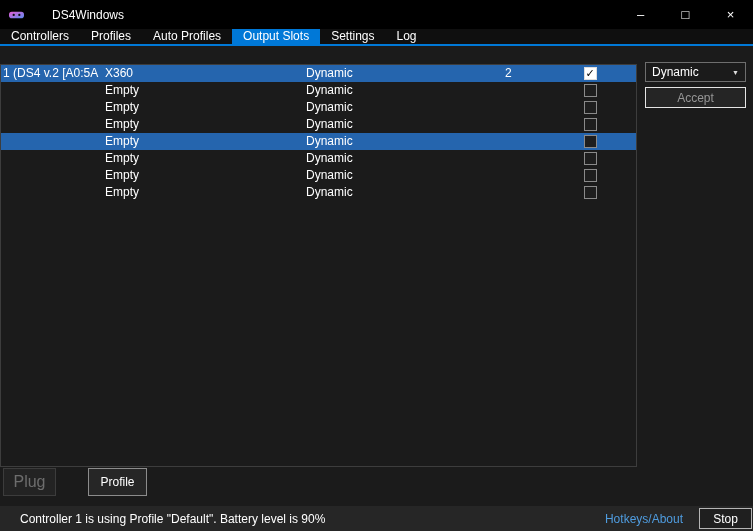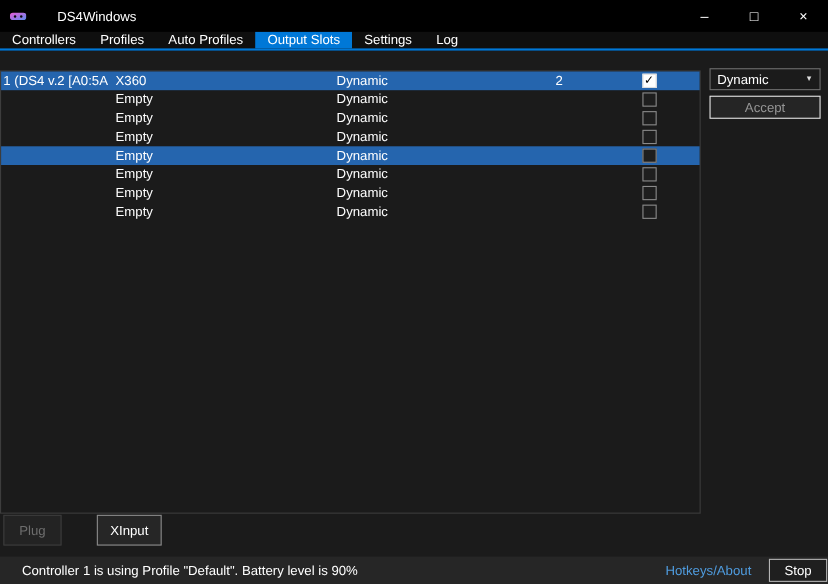--- a/index.html
+++ b/index.html
@@ -28,21 +28,21 @@
   .td.c3 { padding-left:6px; }
   .td.c4 { padding-left:5px; }
   .td.c5 { display:flex; justify-content:center; align-items:center; }
   .checkbox { width:13px; height:13px; border:1px solid #8a8a8a; background:#1e1e1e; display:flex; align-items:center; justify-content:center; font-size:11px; line-height:11px; color:#000; }
   .checkbox.checked { background:#fff; border-color:#ddd; }
 
   .dropdown { position:absolute; left:645px; top:62px; width:101px; height:20px; border:1px solid #6e6e6e; background:#1b1b1b; display:flex; align-items:center; font-size:12px; padding-left:6px; cursor:default; }
   .dropdown .arrow { margin-left:auto; font-size:7px; color:#ddd; padding-right:6px; }
   .accept { position:absolute; left:645px; top:87px; width:101px; height:21px; background:#252525; border:1px solid #e5e5e5; color:#969696; font-size:12px; }
 
-  .plug { position:absolute; left:3px; top:468px; width:53px; height:28px; background:#232323; border:1px solid #3c3c3c; color:#6d6d6d; font-size:12px; }
+  .plug { position:absolute; left:3px; top:468px; width:53px; height:28px; background:#232323; border:1px solid #3c3c3c; color:#6d6d6d; font-size:16px; }
   .unplug { position:absolute; left:88px; top:468px; width:59px; height:28px; background:#262626; border:1px solid #8c8c8c; color:#fff; font-size:12px; }
 
   .statusbar { position:absolute; left:0; top:506px; width:753px; height:25px; background:#262626; display:flex; align-items:center; padding-left:20px; font-size:12px; }
   .status-msg { color:#fff; white-space:nowrap; }
   .link { color:#4f9cdf; margin-left:auto; white-space:nowrap; cursor:pointer; }
   .stop { width:53px; height:21px; margin-left:16px; margin-right:1px; background:#1f1f1f; border:1px solid #b5b5b5; color:#fff; font-size:12px; }
 </style>
 </head>
 <body>
 
@@ -162,19 +162,19 @@
     </div>
 </div>
 
 <div class="dropdown">
   <span>Dynamic</span>
   <span class="arrow">▼</span>
 </div>
 <button class="accept">Accept</button>
 
 <button class="plug">Plug</button>
-<button class="unplug">XInput</button>
+<button class="unplug">Profile</button>
 
 <div class="statusbar">
   <span class="status-msg">Controller 1 is using Profile "Default". Battery level is 90%</span>
   <span class="link">Hotkeys/About</span>
   <button class="stop">Stop</button>
 </div>
 
 </body></html>

